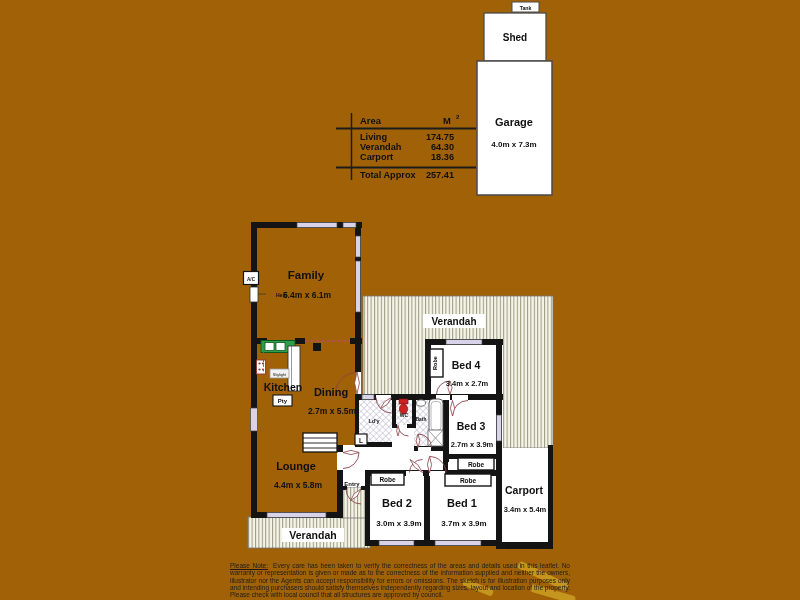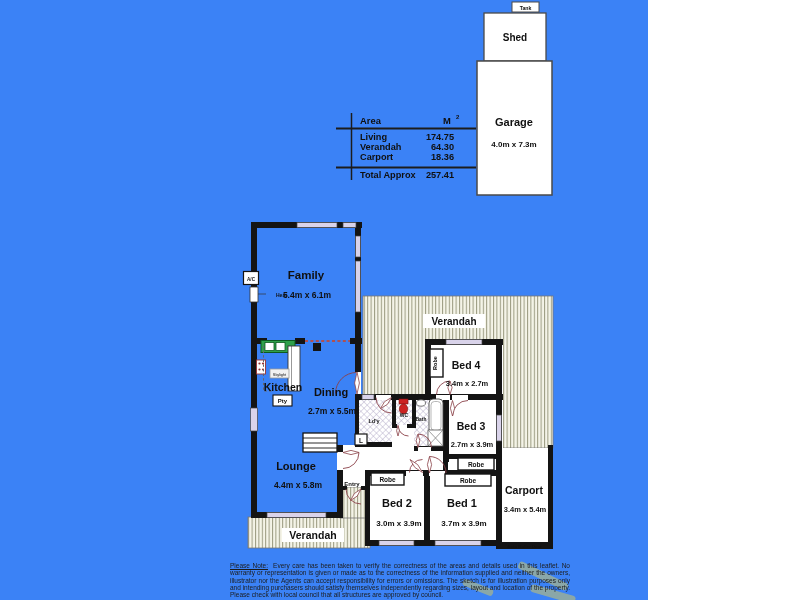--- a/index.html
+++ b/index.html
@@ -1,16 +1,16 @@
 <!DOCTYPE html>
 <html><head>
 <meta charset="utf-8">
 <style>
   html,body{margin:0;padding:0;background:#fff;}
-  #stage{position:relative;width:648px;height:600px;background:#3b82f6;overflow:hidden;
+  #stage{position:relative;width:800px;height:600px;background:#a16207;overflow:hidden;
          font-family:"Liberation Sans", sans-serif;}
   #plan-svg{position:absolute;left:0;top:0;}
   .b{font-weight:bold;}
   #disclaimer{position:absolute;left:230px;top:562px;width:340px;color:#1c1c1c;
               font-size:6.5px;line-height:7.3px;text-align:justify;}
   #disclaimer p{margin:0;position:relative;z-index:2;}
   .wm{position:absolute;background:rgba(247,220,60,.42);border-radius:3px;z-index:1;}
   .u{text-decoration:underline;}
   text{fill:#101010;font-family:"Liberation Sans", sans-serif;}
 </style>

